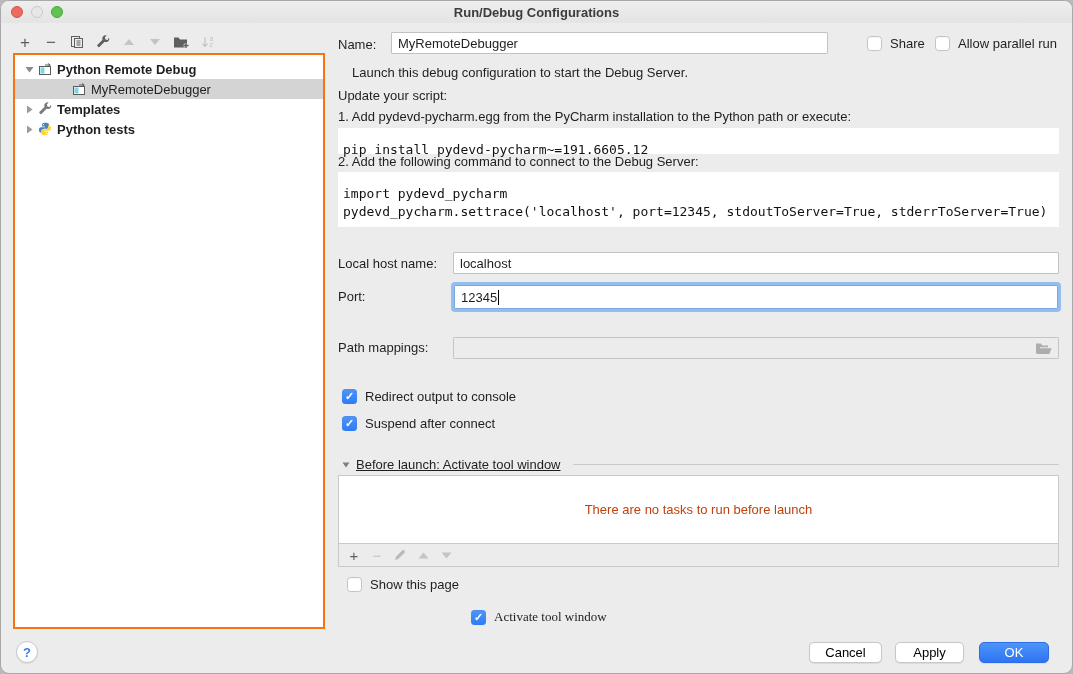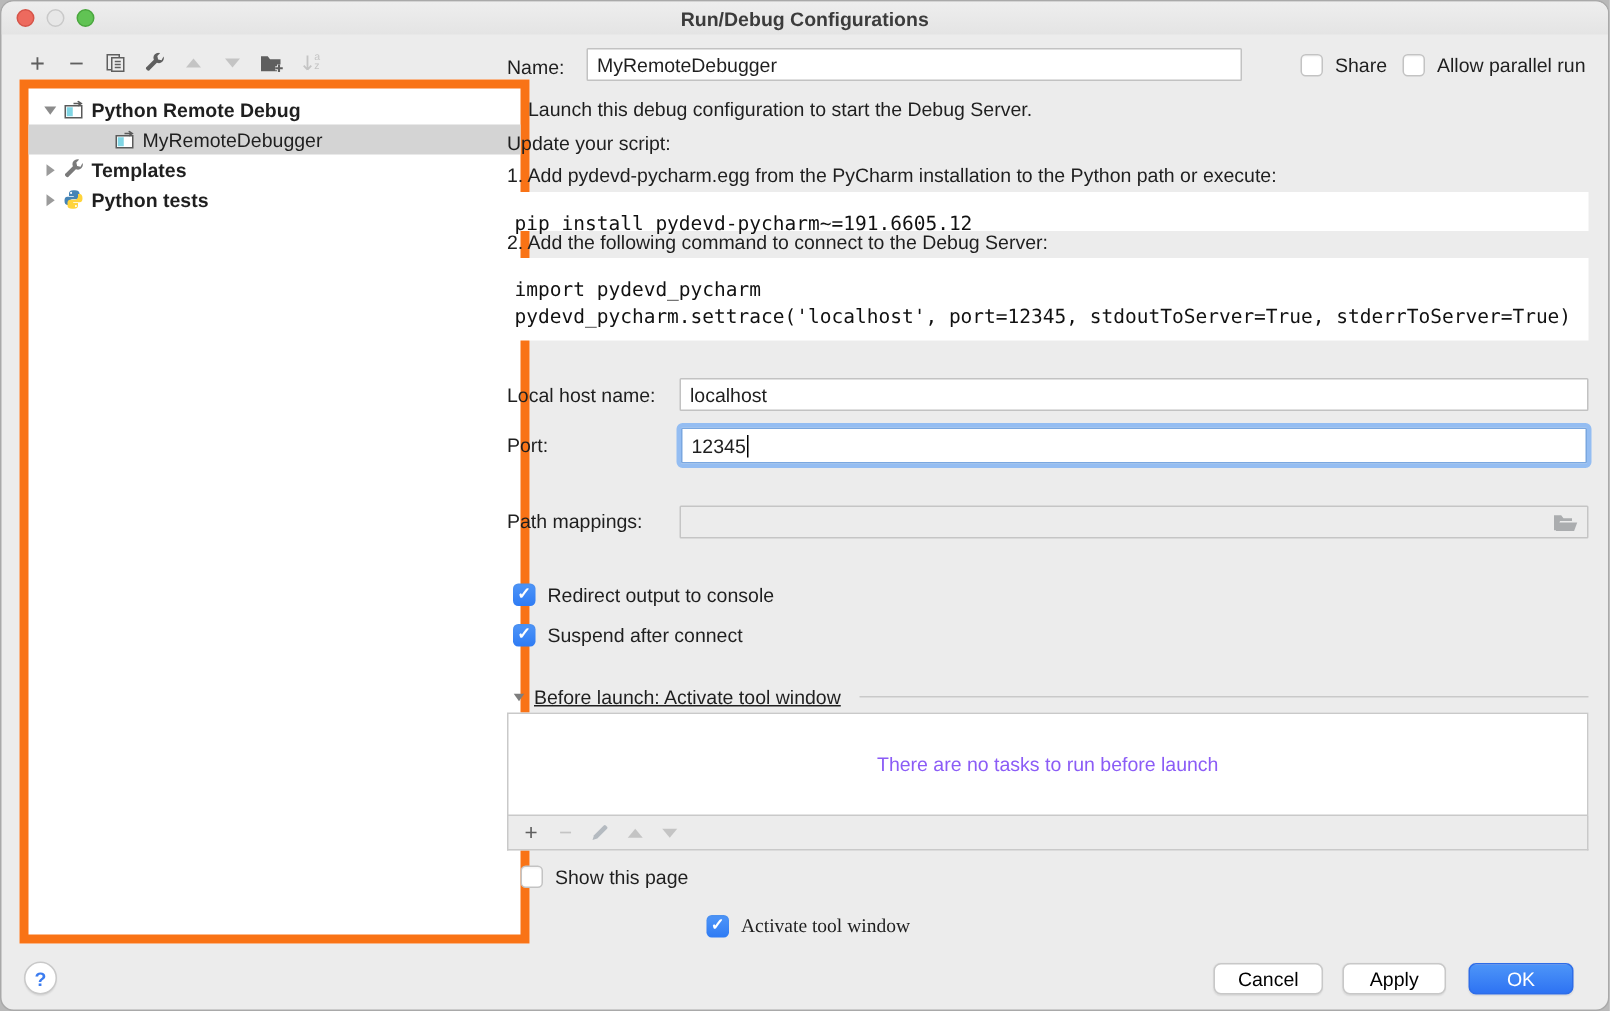--- a/index.html
+++ b/index.html
@@ -18,22 +18,22 @@
   .t-green { left:50px; background:#61c354; border:0.5px solid #4aa73e; }
   .win-title { position:absolute; top:4px; left:0; width:100%; text-align:center;
     color:#3c3c3c; font-weight:700; font-size:13px; }
   
   .lp-toolbar { position:absolute; left:14px; top:30px; height:22px; display:flex; align-items:center; gap:6px; }
   .tbtn { width:20px; height:20px; display:flex; align-items:center; justify-content:center;
     color:#5f5f5f; font-size:16px; line-height:1; }
   .tbtn.disabled { color:#c4c4c4; }
   .glyph-plus  { font-size:17px; font-weight:400; }
   .glyph-minus { font-size:17px; font-weight:400; }
-  .tree-panel { position:absolute; left:12px; top:52px; width:340px; height:576px;
-    background:#ffffff; border:6px solid #f97316; }
+  .tree-panel { position:absolute; left:12px; top:52px; width:312px; height:576px;
+    background:#ffffff; border:2px solid #f97316; }
   .tree-row { position:relative; height:20px; display:flex; align-items:center; }
   .tree-row.selected { background:#d4d4d4; }
   .tree-row .lbl { margin-left:4px; }
   .tree-row .bold { font-weight:700; }
   .tw { display:inline-flex; width:16px; justify-content:center; }
   .ico { display:inline-flex; width:16px; justify-content:center; align-items:center; }
   .indent1 { margin-left:6px; } .indent2 { margin-left:40px; }
   .field { background:#fff; border:1px solid #c2c2c2; border-radius:1px;
     font-size:13px; padding:0 6px; color:#1f1f1f; display:flex; align-items:center; }
   .field.focused { border:1px solid #7aa7e0; outline:3px solid #94bdf2; outline-offset:0; }
@@ -47,21 +47,21 @@
   .cb { width:15px; height:15px; border-radius:3.5px; background:#ffffff;
     border:1px solid #c3c3c3; box-shadow:inset 0 1px 1px rgba(0,0,0,.04);
     display:flex; align-items:center; justify-content:center; flex:0 0 auto; }
   .cb.checked { background:linear-gradient(#4f96f8,#2e7bf4); border:none; }
   .cb.checked::after { content:"✓"; color:#fff; font-size:11px; font-weight:700; line-height:1; }
   
   .bl-head { position:absolute; display:flex; align-items:center; gap:6px;text-decoration:underline; }
   .bl-line { position:absolute; height:1px; background:#c9c9c9; }
   .tasks-panel { position:absolute; left:337px; top:474px; width:721px; height:69px;
     background:#fff; border:1px solid #c9c9c9; display:flex; align-items:center; justify-content:center; }
-  .tasks-empty { color:#8b5cf6; }
+  .tasks-empty { color:#c2410c; }
   .tasks-toolbar { position:absolute; left:337px; top:543px; width:721px; height:23px;
     background:#ececec; border:1px solid #c9c9c9; border-top:none;
     display:flex; align-items:center; padding-left:6px; gap:5px; }
   
   .help-btn { position:absolute; left:15px; top:640px; width:22px; height:22px; border-radius:50%;
     background:#fff; border:1px solid #c9c9c9; box-shadow:0 1px 1px rgba(0,0,0,.08);
     display:flex; align-items:center; justify-content:center;
     color:#3b7cf0; font-weight:700; font-size:13px; }
   .btn { position:absolute; top:641px; height:21px; border-radius:5px; background:#fff;
     border:1px solid #c8c8c8; display:flex; align-items:center; justify-content:center;

